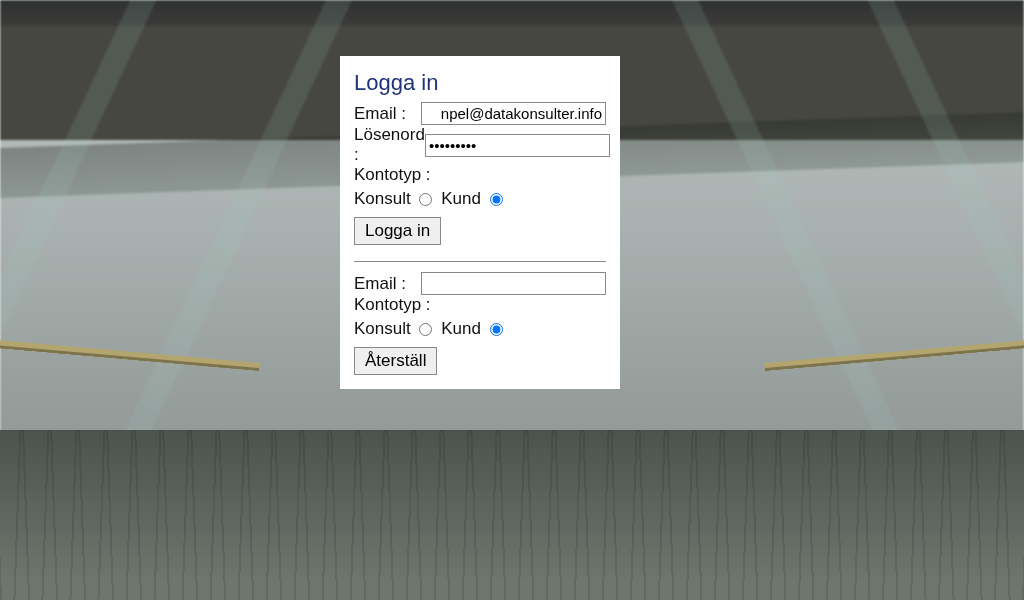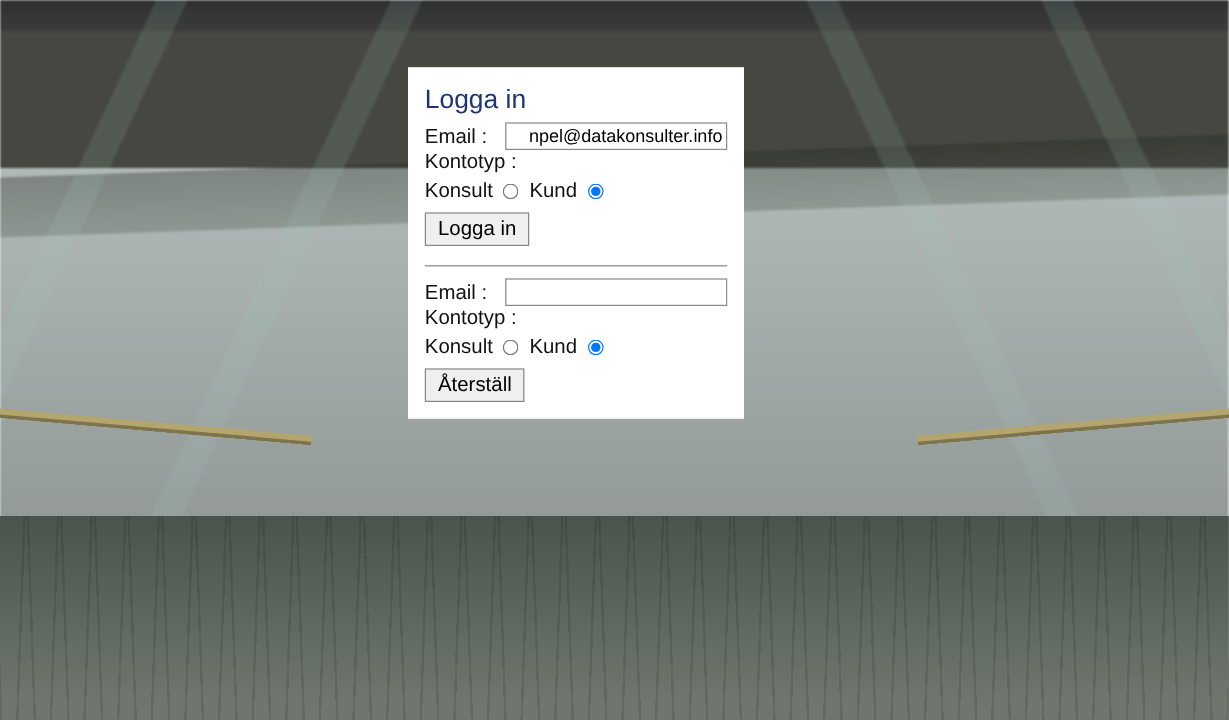--- a/index.html
+++ b/index.html
@@ -123,20 +123,24 @@
 <div class="panel">
 
   
   <div class="heading">Logga in</div>
 
   <div class="row">
     <label class="fld">Email :</label>
     <input type="text" style="text-align: right;" value="npel@datakonsulter.info">
   </div>
 
+  <div class="row">
+    <label class="fld">Lösenord :</label>
+    <input type="text" value="•••••••••" style="">
+  </div>
 
   <div class="row">
     <label class="fld" style="width:auto;">Kontotyp :</label>
   </div>
 
   <div class="opts">
     <span>Konsult</span>
     <input type="radio" name="login-type" style="">
     <span>Kund</span>
     <input type="radio" name="login-type" checked="" style="">

